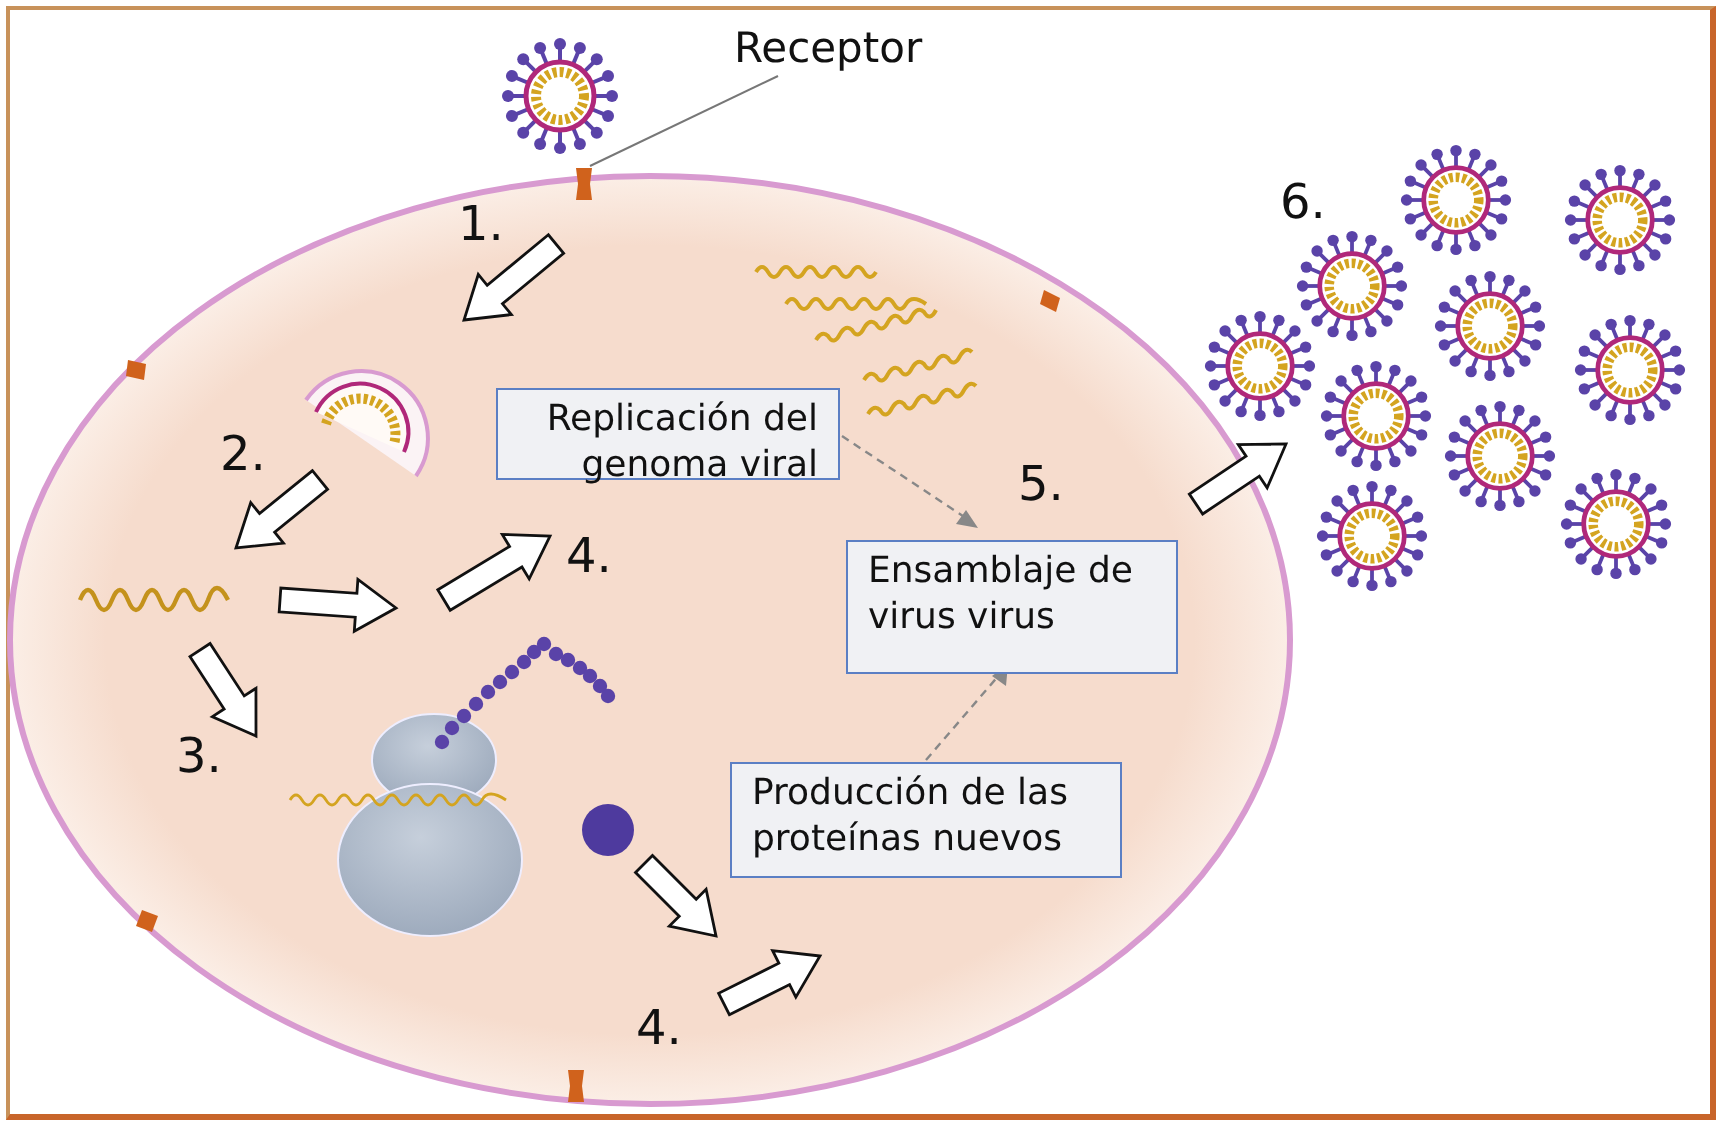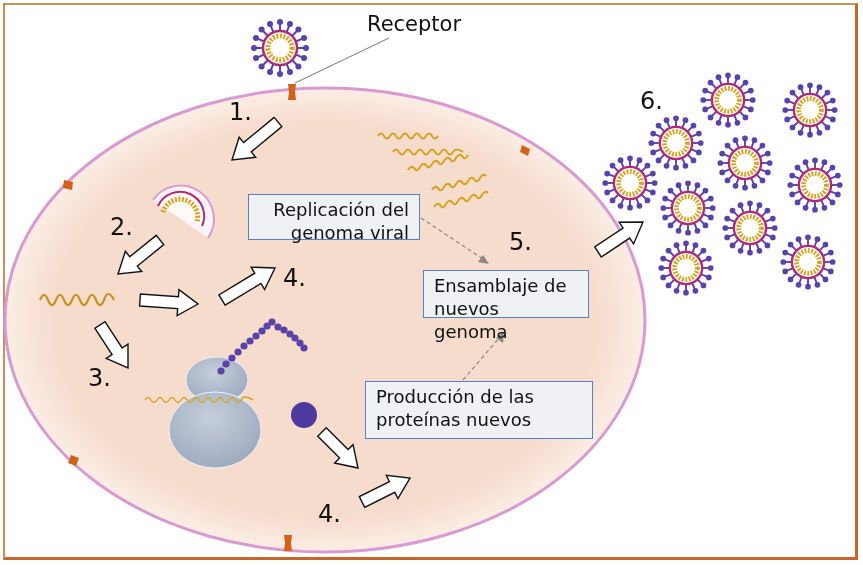--- a/index.html
+++ b/index.html
@@ -169,20 +169,20 @@
 <div class="step" style="left:88px; top:364px;">3.</div>
 <div class="step" style="left:283px; top:264px;">4.</div>
 <div class="step" style="left:318px; top:500px;">4.</div>
 <div class="step" style="left:509px; top:228px;">5.</div>
 <div class="step" style="left:640px; top:87px;">6.</div>
 
 <div class="box" style="left:248px; top:194px; width:172px; height:46px; text-align:right;">
   <div>Replicación del</div>
   <div>genoma viral</div>
 </div>
-<div class="box" style="left:423px; top:270px; width:166px; height:48px;">
+<div class="box" style="left:423px; top:270px; width:166px; height:67px;">
   <div>Ensamblaje de</div>
-  <div>nuevos genoma</div>
+  <div>virus virus</div>
 </div>
-<div class="box" style="left:365px; top:381px; width:228px; height:58px;">
+<div class="box" style="left:365px; top:381px; width:196px; height:58px;">
   <div>Producción de las</div>
   <div>proteínas nuevos</div>
 </div>
 
 </body></html>

